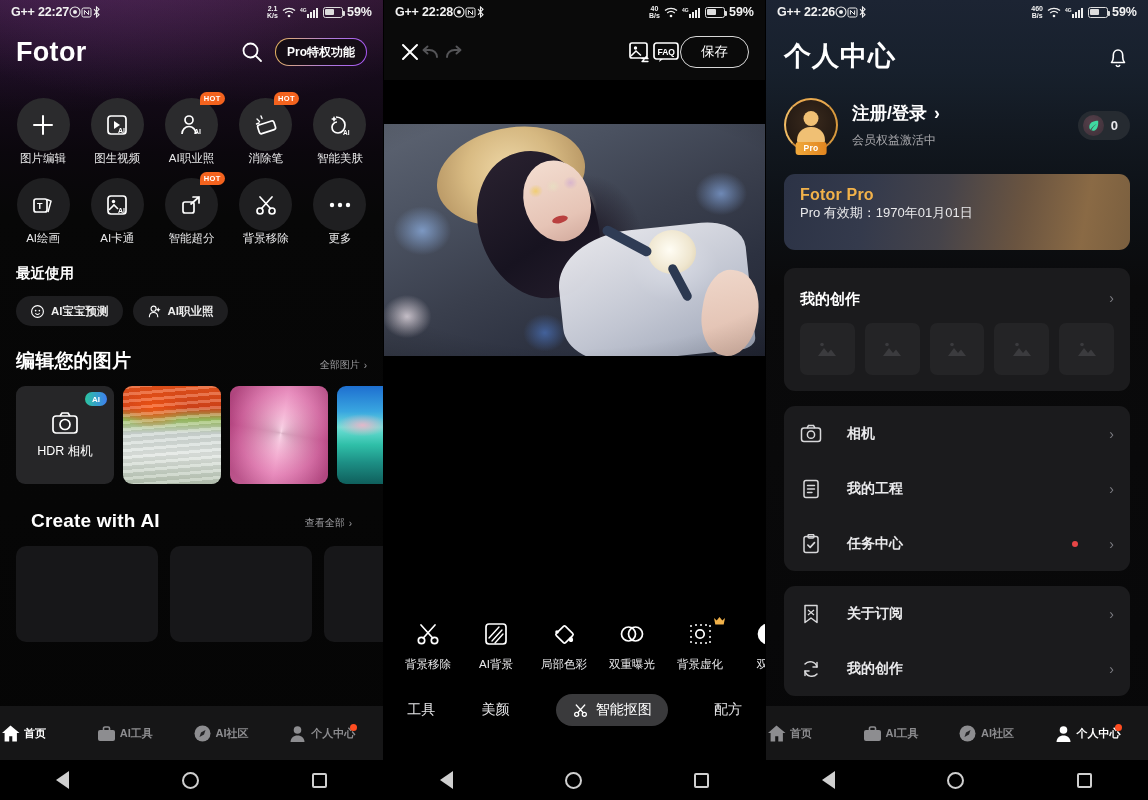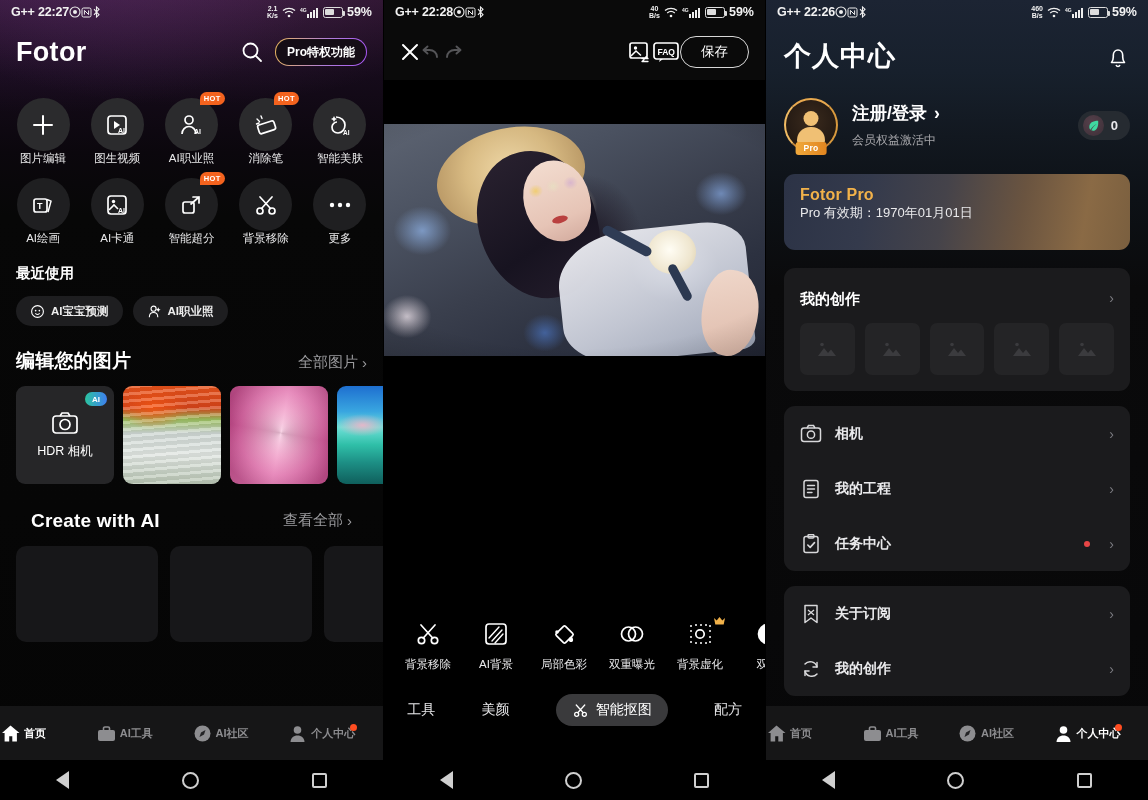--- a/index.html
+++ b/index.html
@@ -72,21 +72,21 @@
   .sec-title { font-size: 14.5px; font-weight: bold; color: #fff; }
   .recent-wrap { padding: 14px 16px 0; }
   .chips { display: flex; gap: 10px; margin-top: 13px; }
   .chip {
     height: 30px; padding: 0 14px; border-radius: 15px; background: #1e1e20;
     display: flex; align-items: center; gap: 6px; color: #eee; font-size: 11.5px; font-weight: bold;
   }
 
   .edit-head { display: flex; align-items: flex-end; padding: 22px 16px 0; }
   .edit-head h2 { font-size: 19px; font-weight: bold; color: #fff; flex: 1; letter-spacing: .2px; }
-  .more-lnk { font-size: 15px; color: #9b9b9e; display: flex; align-items: center; gap: 4px; padding-bottom: 2px; text-align: right;}
+  .more-lnk { font-size: 10px; color: #9b9b9e; display: flex; align-items: center; gap: 4px; padding-bottom: 2px; text-align: right;}
 
   .thumbs { display: flex; gap: 9px; padding: 12px 0 0 16px; }
   .thumb { width: 98px; height: 98px; border-radius: 9px; flex: 0 0 auto; position: relative; overflow: hidden; }
   .thumb.hdr { background: #262628; display: flex; flex-direction: column; align-items: center; justify-content: center; gap: 8px; }
   .hdr-lbl { font-size: 12.5px; color: #fff; }
   .ai-badge {
     position: absolute; top: 6px; right: 7px; width: 22px; height: 14px; border-radius: 7px;
     background: linear-gradient(90deg,#2bc4a0,#3f7ff0);
     color: #fff; font-size: 8px; font-weight: bold; display:flex; align-items:center; justify-content:center;
   }
@@ -213,21 +213,21 @@
   .pro-card h3 { font-size: 16px; font-weight: bold; color: #f2b24a; letter-spacing: .2px; }
   .pro-card p { font-size: 13px; color: #eaeaec; }
 
   .card { margin: 18px 18px 0; border-radius: 11px; background: #1b1b1d; }
   .card-head { display: flex; align-items: flex-start; padding: 22px 16px 0; }
   .card-head h4 { font-size: 15px; font-weight: bold; color: #fff; flex: 1; }
   .works { display: flex; gap: 10px; padding: 14px 16px 16px; }
   .work { width: 56px; height: 52px; border-radius: 7px; background: #242426; display: flex; align-items: center; justify-content: center; }
 
   .menu { margin: 15px 18px 0; border-radius: 11px; background: #1b1b1d; overflow: hidden; }
-  .mrow { height: 55px; display: flex; align-items: center; padding: 0 16px; gap: 13px; }
+  .mrow { height: 55px; display: flex; align-items: center; padding: 0 16px; gap: 25px; }
   .mrow .ml { flex: 1; font-size: 14px; color: #eaeaec; font-weight: bold; }
   .mrow .rdot { width: 6px; height: 6px; border-radius: 50%; background: #e84646; margin-right: 6px; }
   .chev { color: #7b7b80; font-size: 14px; }
 
   svg { display: block; }
 </style>
 </head>
 <body>
 
 <div class="screens">

